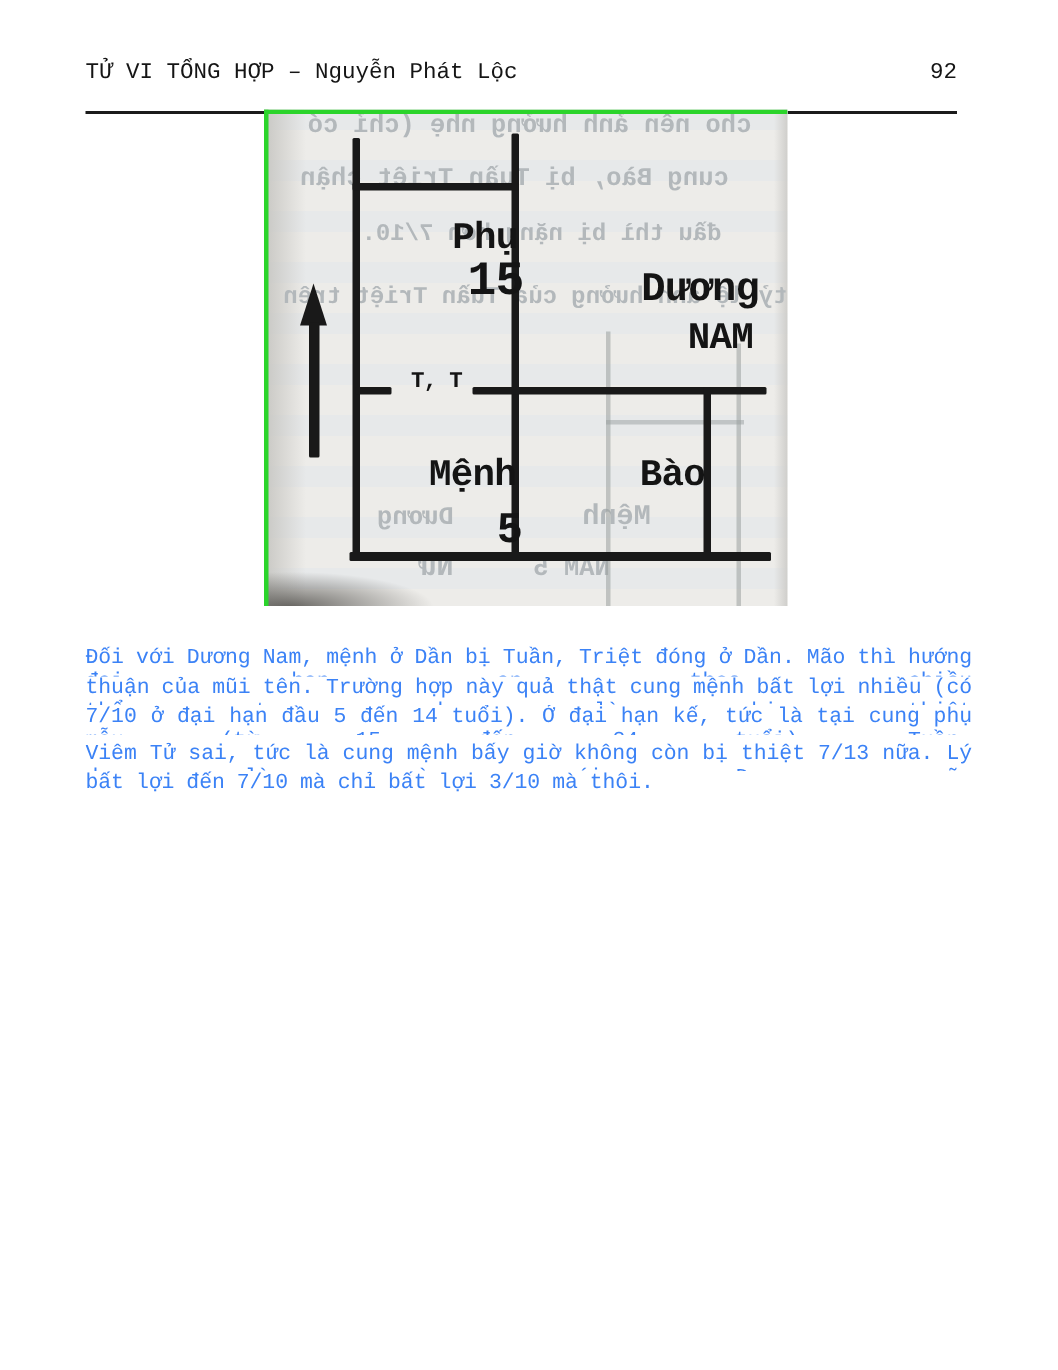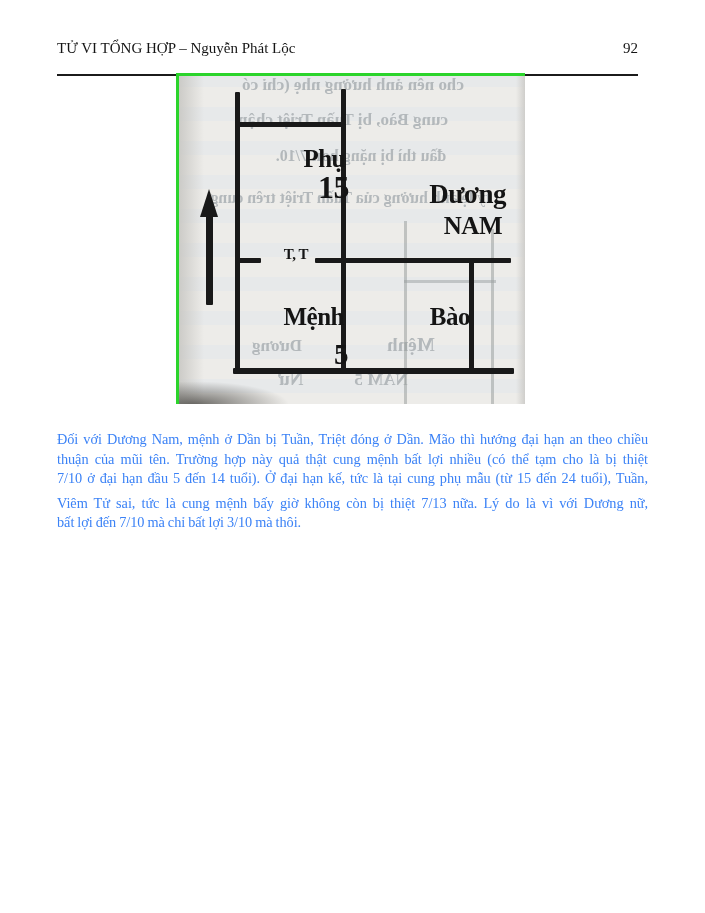--- a/index.html
+++ b/index.html
@@ -1,17 +1,17 @@
 <!DOCTYPE html>
 <html><head>
 <meta charset="utf-8">
 <style>
   html,body{margin:0;padding:0;background:#ffffff;}
   .page{position:relative;width:705px;height:913px;background:#ffffff;overflow:hidden;
-        font-family:Liberation Serif, serif;color:#111;}
+        font-family:Liberation Mono, monospace;color:#111;}
   
   .hdr{position:absolute;left:57px;top:40px;width:581px;display:flex;justify-content:space-between;
        font-size:15px;color:#151515;}
   .rule{position:absolute;left:57px;top:74px;width:581px;height:2px;background:#1b1b1b;}
   
   .fig{position:absolute;left:176px;top:73px;width:349px;height:331px;overflow:hidden;
        background:#ebeae7;
        background-image:repeating-linear-gradient(180deg,#e7e9ea 0px,#e7e9ea 14px,#edece9 14px,#edece9 34px);}
   .fig *{position:absolute;}
   .gutter{left:0;top:0;width:28px;height:100%;background:linear-gradient(to right,#c8c7c3,rgba(200,199,195,0));}

